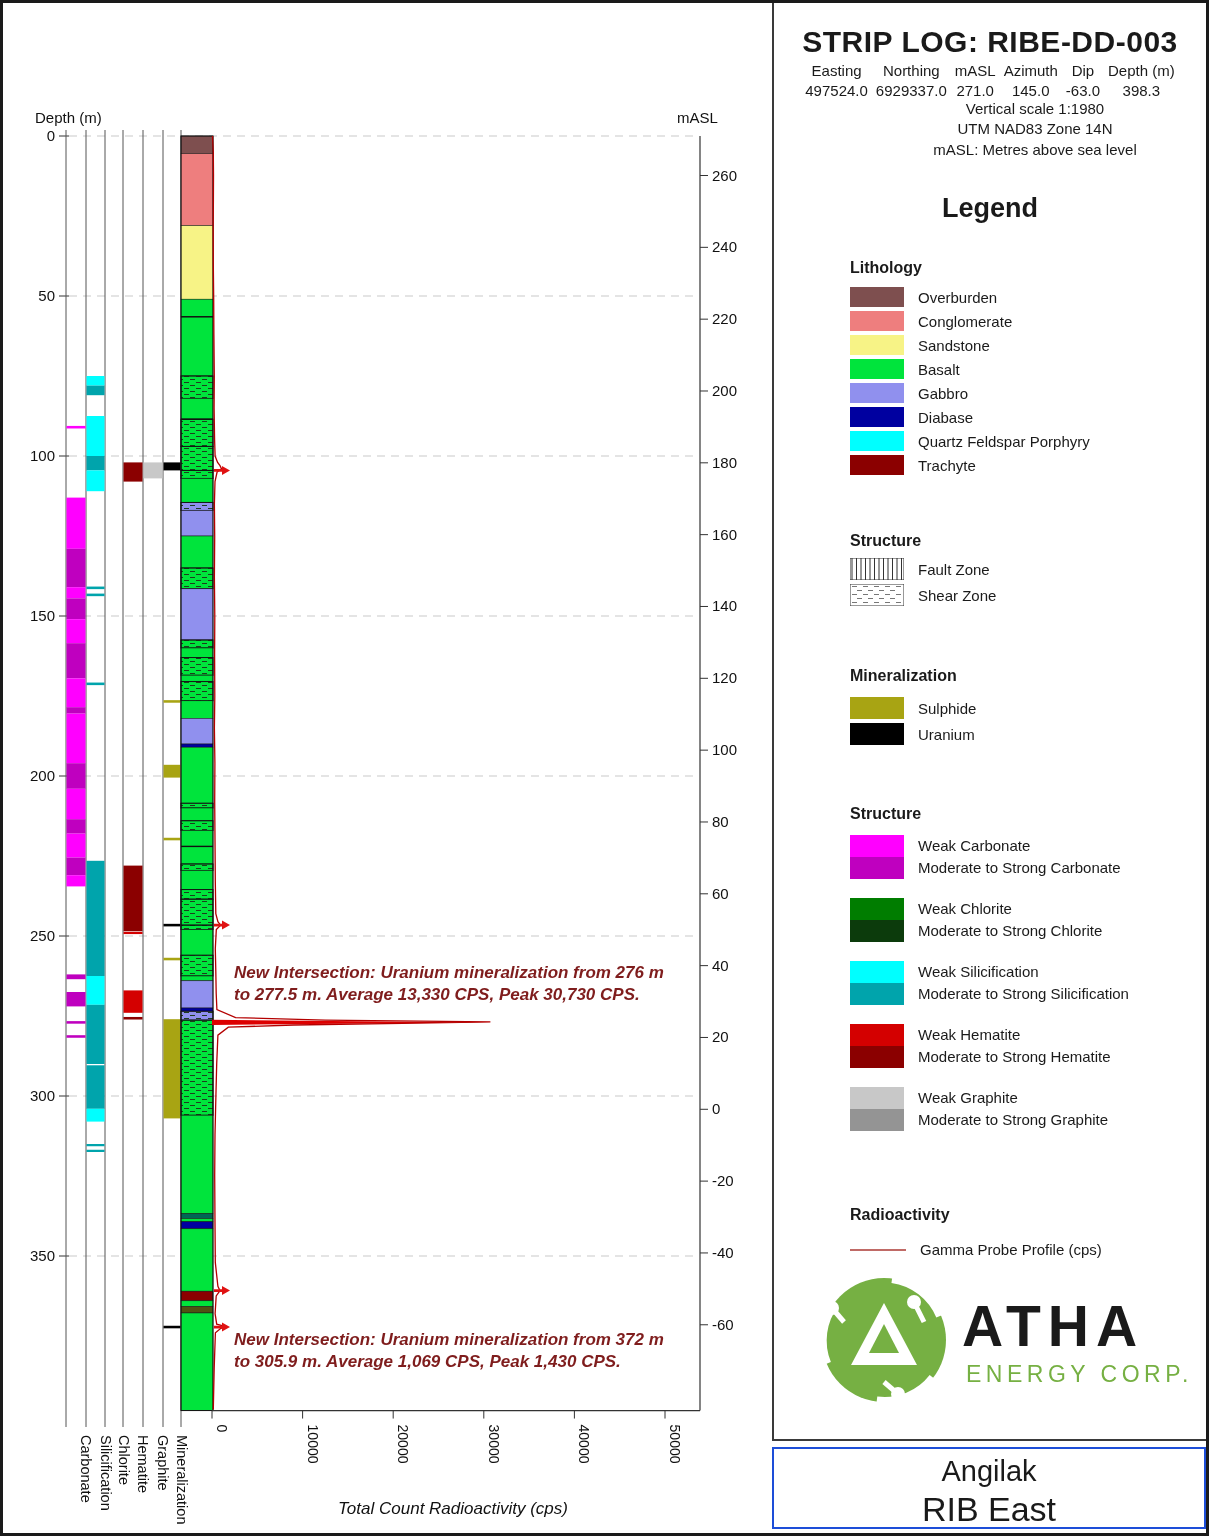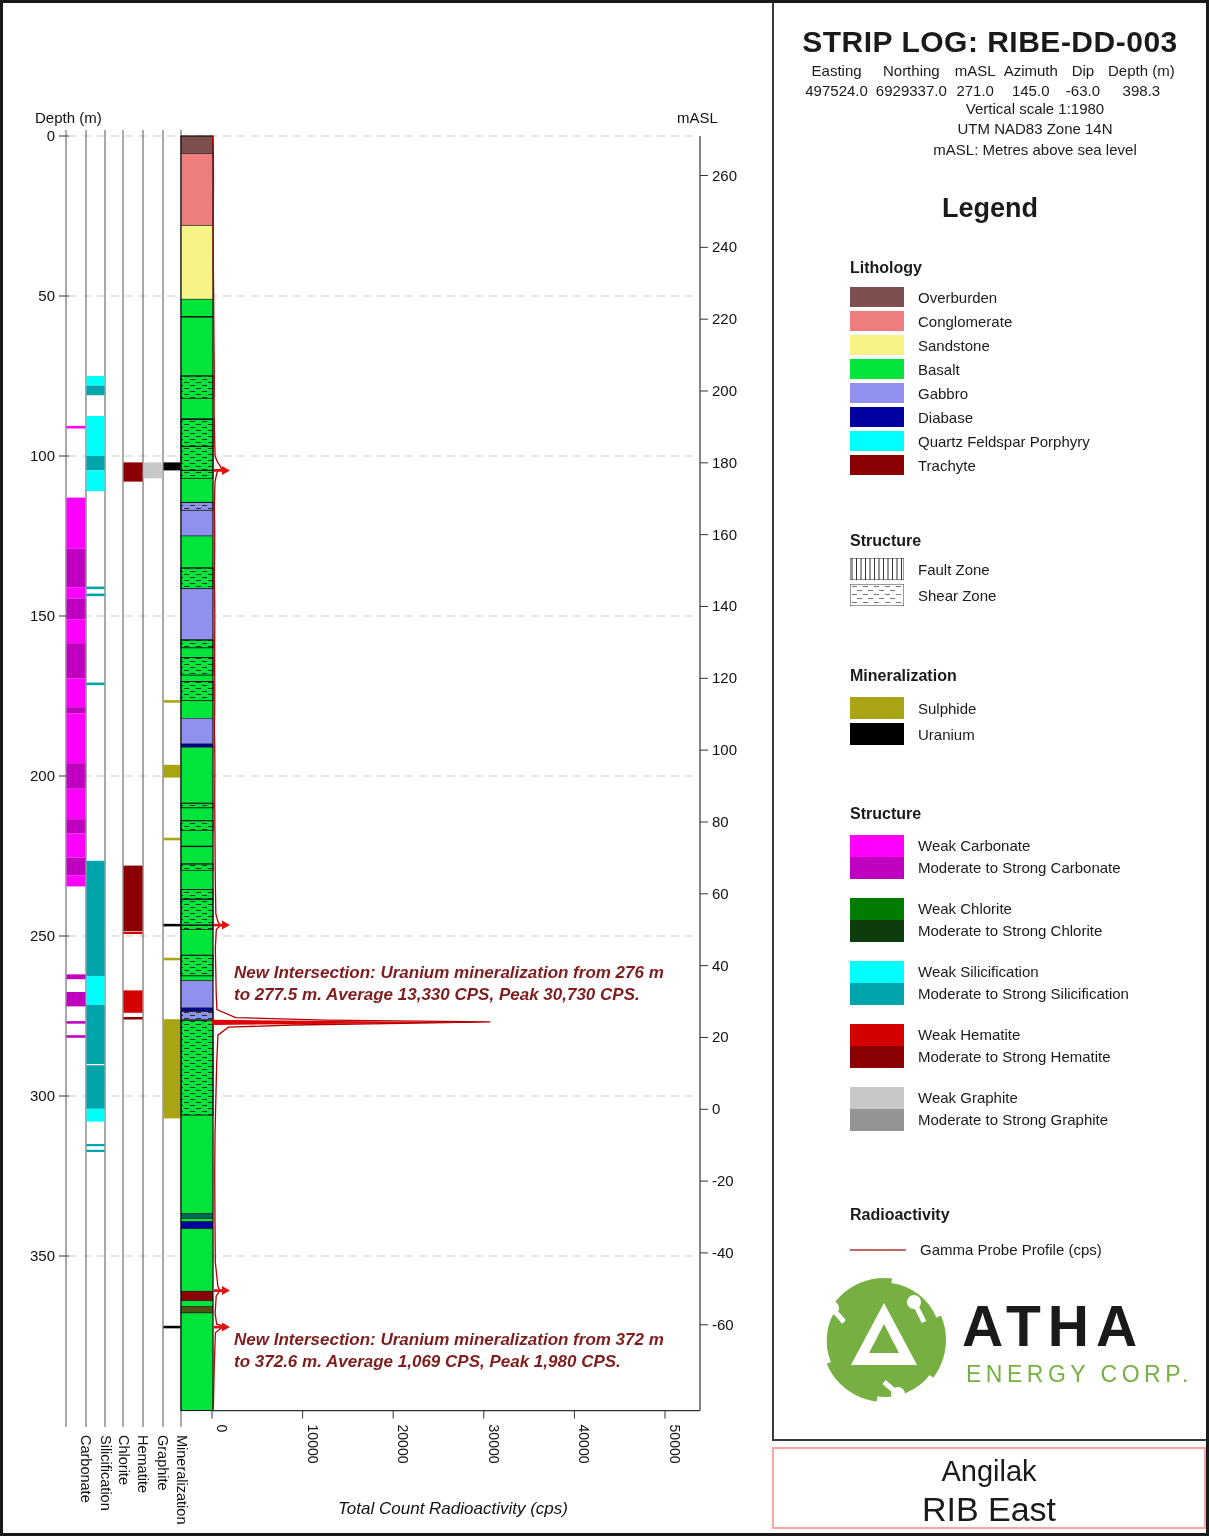--- a/index.html
+++ b/index.html
@@ -42,21 +42,21 @@
   .alt-labs{margin-left:14px;font-size:15px;line-height:22px;white-space:nowrap;}
   .radio-row{position:absolute;left:76px;display:flex;align-items:center;}
   .radio-row .line{width:56px;height:2px;flex:0 0 56px;}
   .radio-row .lab{margin-left:14px;font-size:15px;}
   .logo-wrap{position:absolute;left:40px;top:1262px;width:380px;height:160px;}
   .logo-emblem{position:absolute;left:0;top:0;}
   .logo-word{position:absolute;left:148px;top:28px;font-size:57px;font-weight:bold;
              letter-spacing:7px;color:#1a1a1a;}
   .logo-sub{position:absolute;left:152px;top:96px;font-size:23px;letter-spacing:4.5px;}
   .footer-box{position:absolute;left:769px;top:1444px;width:434px;height:82px;
-              border:2px solid #fca5a5;box-sizing:border-box;text-align:center;}
+              border:2px solid #1d4ed8;box-sizing:border-box;text-align:center;}
   .footer-l1{font-size:29px;margin-top:6px;}
   .footer-l2{font-size:34px;margin-top:2px;}
 </style>
 </head>
 <body>
 
 <div class="page">
 
   <div class="strip-panel">
     <svg id="striplog" width="762" height="1536">
@@ -302,21 +302,21 @@
           <path d="M211 920.72 L219 920.72 L219 917.62 L227 922.12 L219 926.62 L219 923.52 L211 923.52 Z" fill="#e01212"></path>
           <path d="M211 1286.16 L219 1286.16 L219 1283.0600000000002 L227 1287.5600000000002 L219 1292.0600000000002 L219 1288.9600000000003 L211 1288.9600000000003 Z" fill="#e01212"></path>
           <path d="M211 1322.6399999999999 L219 1322.6399999999999 L219 1319.54 L227 1324.04 L219 1328.54 L219 1325.44 L211 1325.44 Z" fill="#e01212"></path>
         </g>
       </svg>
     <div class="axis-title depth-title">Depth (m)</div>
     <div class="axis-title masl-title">mASL</div>
     <div class="ann ann0">New Intersection: Uranium mineralization from 276 m
 to 277.5 m. Average 13,330 CPS, Peak 30,730 CPS.</div>
     <div class="ann ann1">New Intersection: Uranium mineralization from 372 m
-to 372.6 m. Average 1,069 CPS, Peak 1,980 CPS.</div>
+to 305.9 m. Average 1,069 CPS, Peak 1,430 CPS.</div>
     <div class="axis-title gamma-title">Total Count Radioactivity (cps)</div>
   </div>
 
   <div class="right-box">
     <div class="hdr-title">STRIP LOG: RIBE-DD-003</div>
 
     <div class="meta-row">
       <div class="meta-col">
         <div>Easting</div>
         <div>497524.0</div>

